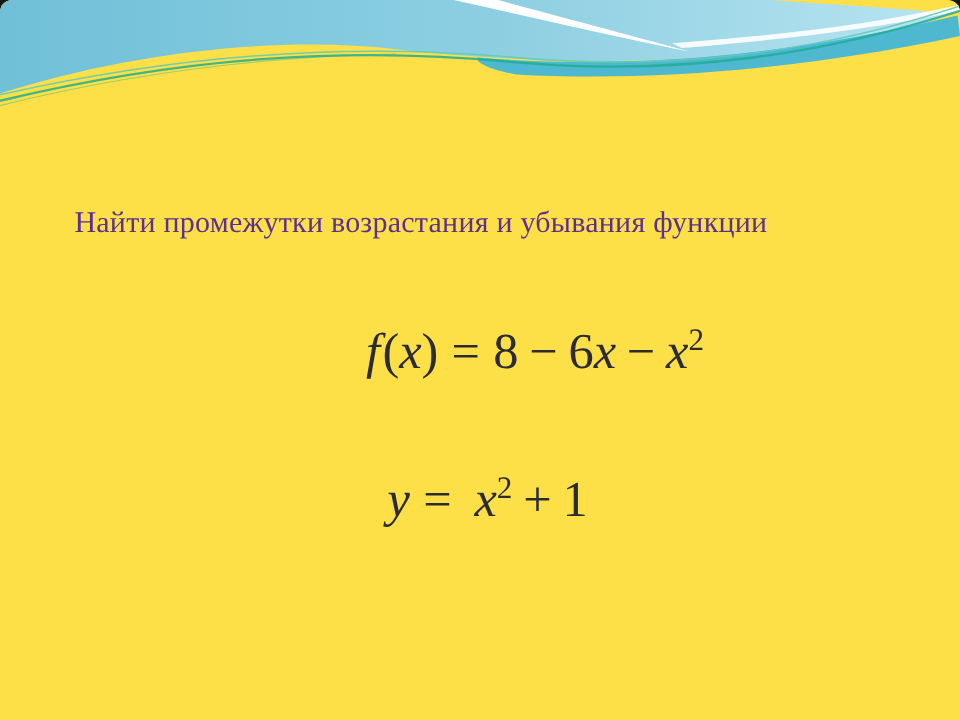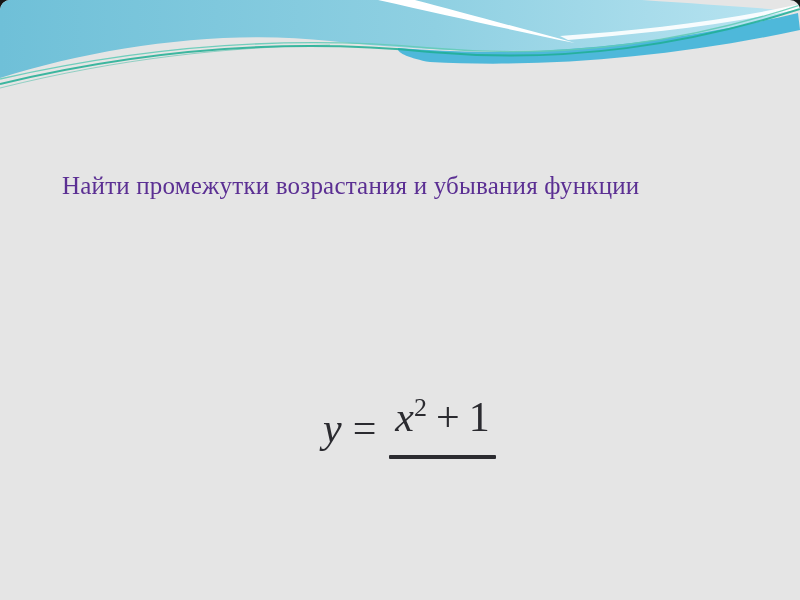--- a/index.html
+++ b/index.html
@@ -4,21 +4,21 @@
 <style>
   html, body {
     margin: 0; padding: 0;
     width: 800px; height: 600px;
     background: #161616;
     font-family: "Liberation Serif", serif;
   }
   .slide {
     position: relative;
     width: 800px; height: 600px;
-    background: #e5e5e5;
+    background: #fde047;
     border-radius: 10px 10px 0 0;
     overflow: hidden;
   }
   .wave-svg {
     position: absolute;
     top: 0; left: 0;
     width: 800px; height: 135px;
     display: block;
   }
   .slide-title {
@@ -49,21 +49,21 @@
   .formula .eq { margin: 0 11px; }
   .formula-fx { left: 305px; top: 270px; }
   .formula-fx .fn { margin-right: 2px; }
   .formula-y {
     left: 323px; top: 390px;
     display: flex;
     align-items: center;
   }
   .frac {
     display: inline-flex;
-    flex-direction: column;
+    flex-direction: row;
     align-items: flex-start;
     margin-left: 2px;
   }
   .frac .num, .frac .den {
     line-height: 1.3;
     padding: 0 6px;
   }
   .frac .bar {
     align-self: stretch;
     height: 4px;
@@ -93,20 +93,23 @@
     <path d="M378,0 L415,0 C460,12 520,28 575,43 C520,32 450,16 378,0 Z" fill="#ffffff"></path>
     <path d="M560,36 C640,30 720,22 800,4 L800,9 C720,26 640,34 568,40 Z" fill="#ffffff" opacity="0.9"></path>
 
     <path d="M0,84 C150,48 290,38 430,52 C570,64 690,44 800,9" fill="none" stroke="#1fae93" stroke-width="2" opacity="0.85"></path>
     <path d="M0,79 C150,45 290,35 430,48 C570,60 690,41 800,5" fill="none" stroke="#63cbb7" stroke-width="1.3" opacity="0.9"></path>
     <path d="M0,88 C120,58 230,47 330,45" fill="none" stroke="#2ab59c" stroke-width="1" opacity="0.45"></path>
   </svg>
 
   <h1 class="slide-title">Найти промежутки возрастания и убывания функции</h1>
 
+  <div class="formula formula-fx">
+    <span class="v fn">f</span><span>(</span><span class="v">x</span><span>)</span><span class="eq">=</span><span>8</span><span class="op">−</span><span>6</span><span class="v">x</span><span class="op">−</span><span class="v">x</span><sup>2</sup>
+  </div>
 
   <div class="formula formula-y">
     <span class="v">y</span>
     <span class="eq">=</span>
     <span class="frac">
       <span class="num"><span class="v">x</span><sup>2</sup><span class="op">+</span><span>1</span></span>
       <span class="bar"></span>
     </span>
   </div>
 

